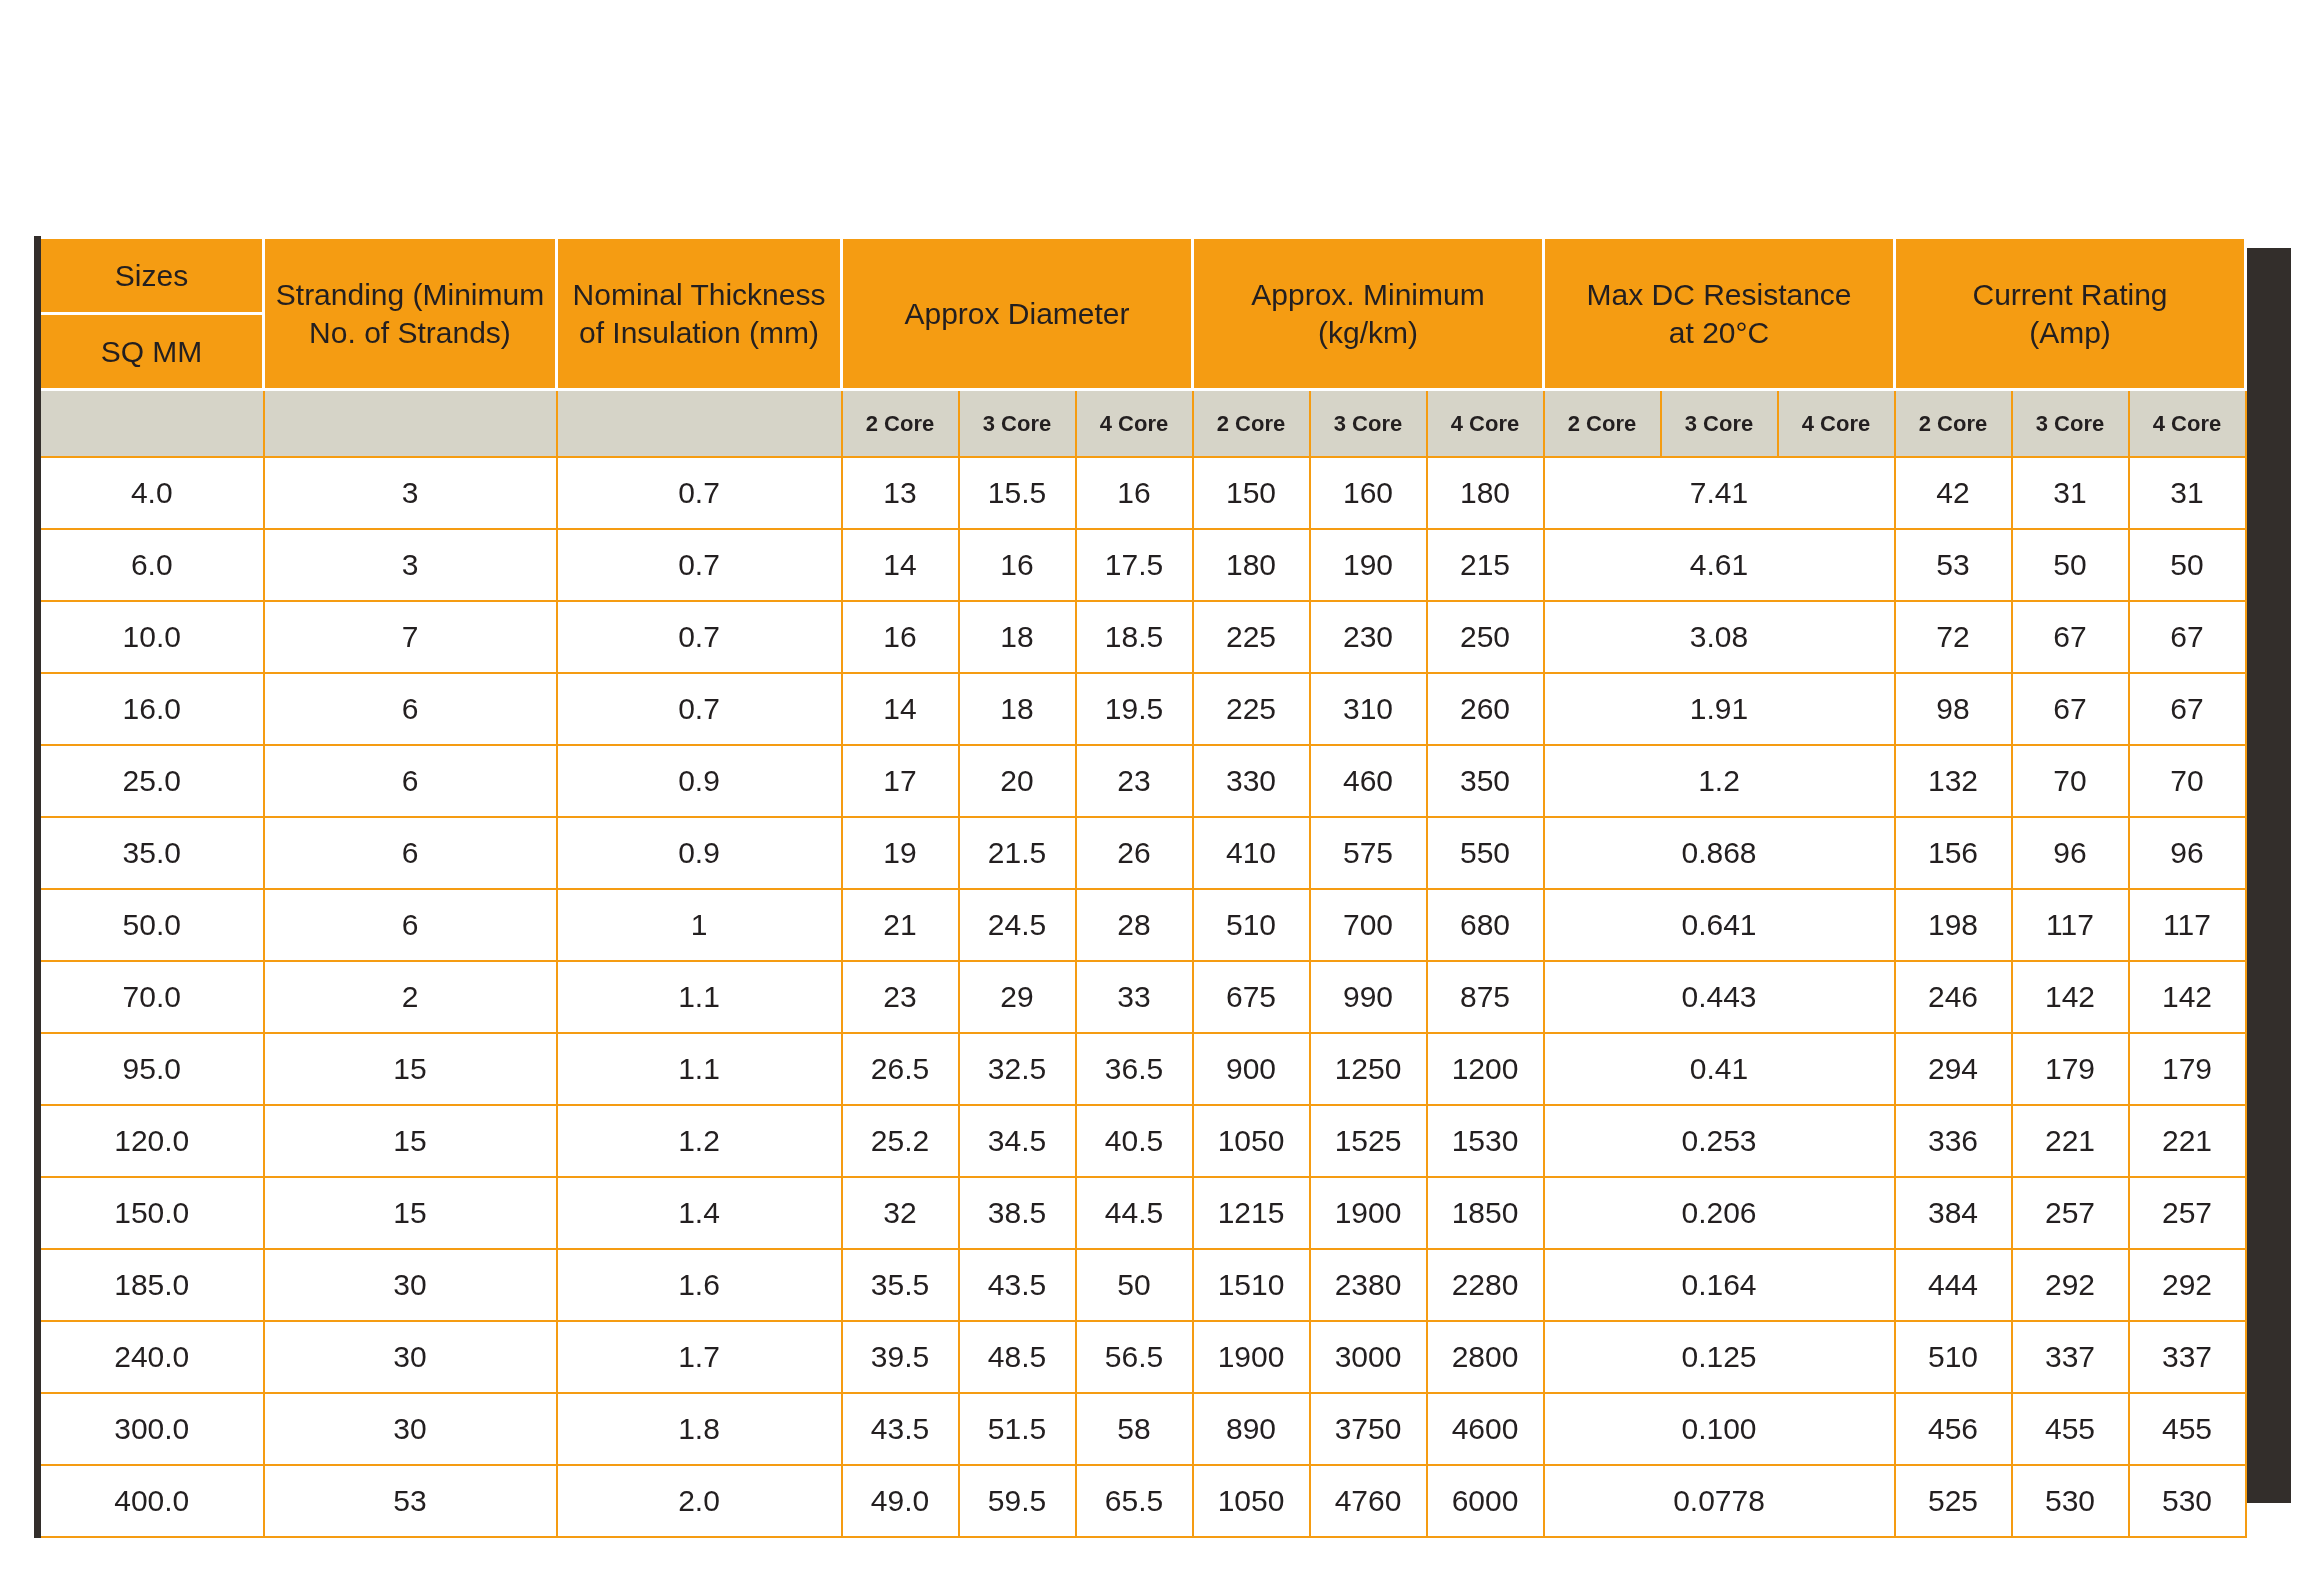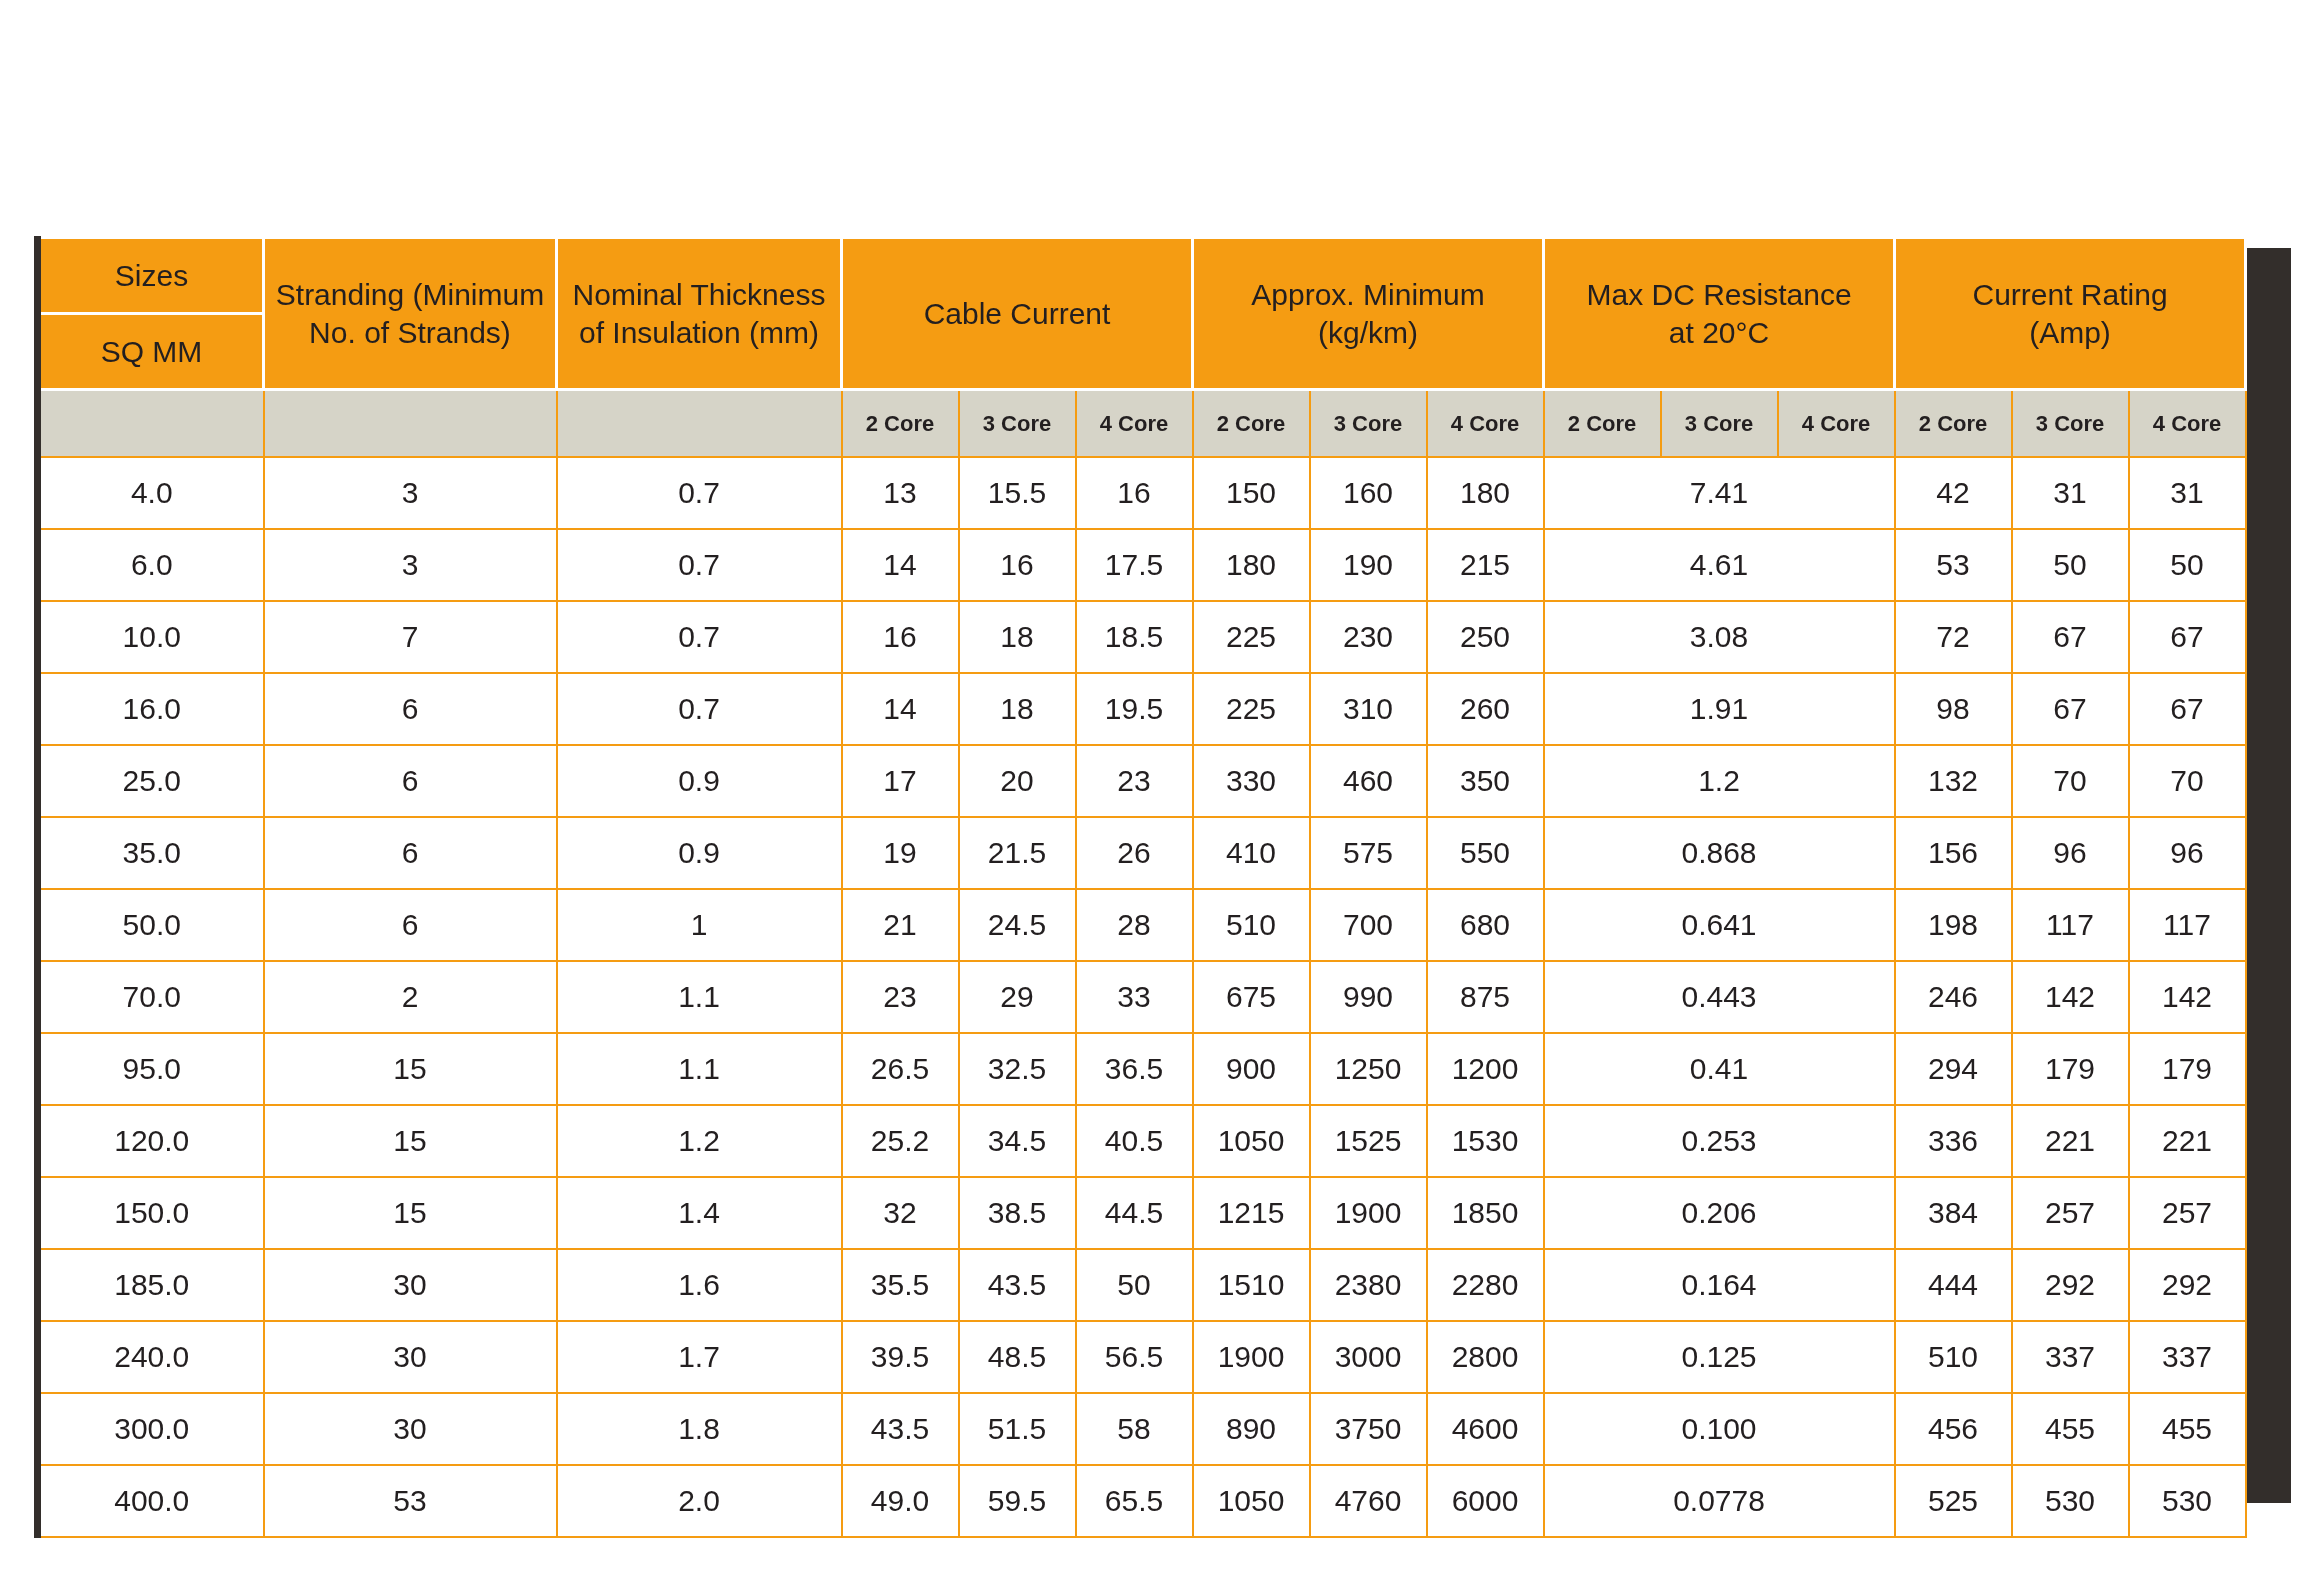--- a/index.html
+++ b/index.html
@@ -154,21 +154,21 @@
         <tr>
           <th class="hdr hdr-sizes">Sizes</th>
           <th class="hdr hdr-tall" rowspan="2">
             <span>Stranding (Minimum</span><br>
             <span>No. of Strands)</span>
           </th>
           <th class="hdr hdr-tall" rowspan="2">
             <span>Nominal Thickness</span><br>
             <span>of Insulation (mm)</span>
           </th>
-          <th class="hdr hdr-tall" rowspan="2" colspan="3">Cable Current</th>
+          <th class="hdr hdr-tall" rowspan="2" colspan="3">Approx Diameter</th>
           <th class="hdr hdr-tall" rowspan="2" colspan="3">
             <span>Approx. Minimum</span><br>
             <span>(kg/km)</span>
           </th>
           <th class="hdr hdr-tall" rowspan="2" colspan="3">
             <span>Max DC Resistance</span><br>
             <span>at 20°C</span>
           </th>
           <th class="hdr hdr-tall" rowspan="2" colspan="3">
             <span>Current Rating</span><br>

